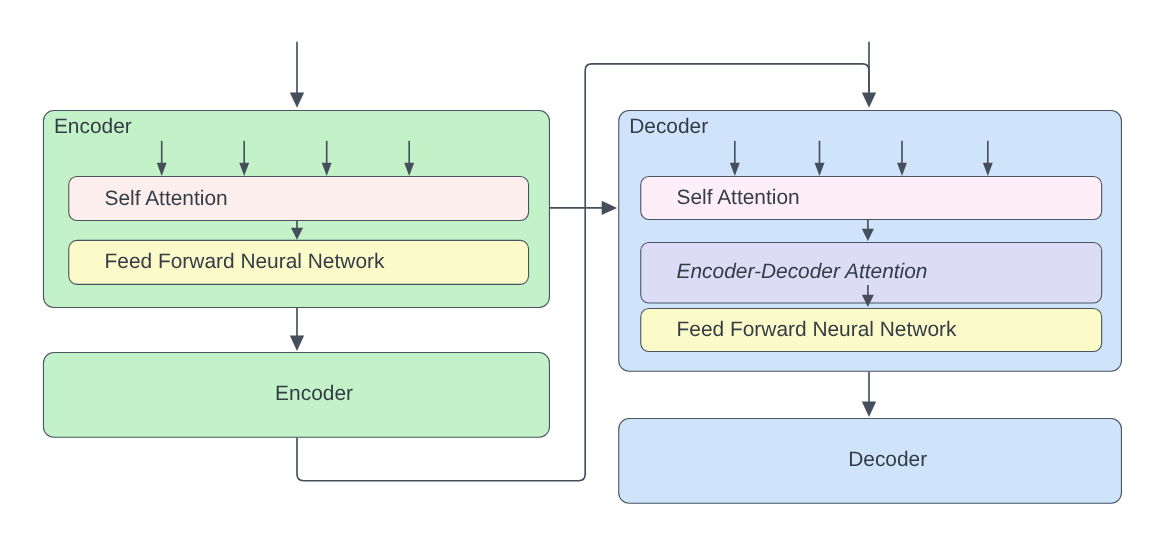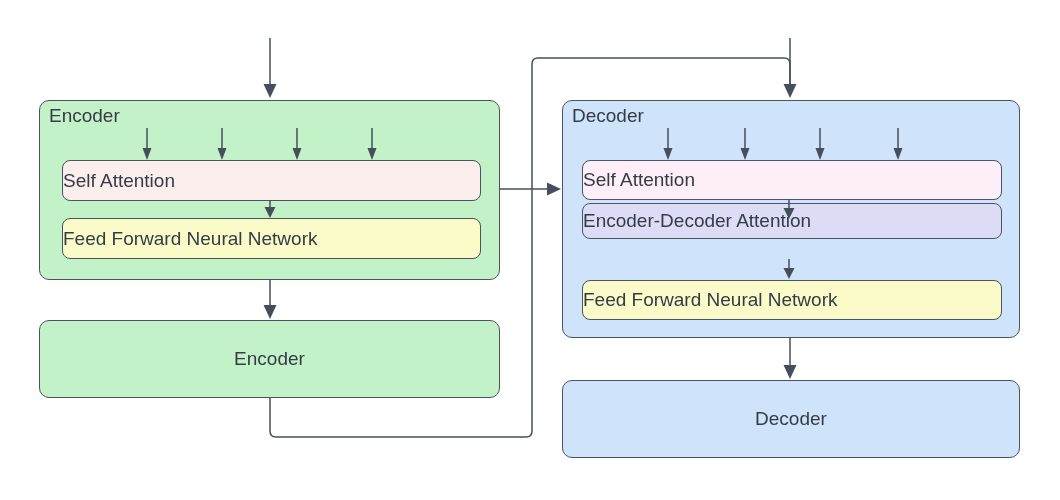--- a/index.html
+++ b/index.html
@@ -13,21 +13,21 @@
     --decoder-self-attention-fill:#fdeef7;
     --enc-dec-attention-fill:#dcdcf7;
     --ffnn-fill:#fbfbc9;
   }
   html,body{margin:0;padding:0;background:var(--background);}
   .canvas{
     position:relative;width:1060px;height:500px;background:var(--background);
     font-family:"Liberation Sans","DejaVu Sans",sans-serif;color:var(--text);
     overflow:hidden;
   }
-  .node{position:absolute;box-sizing:border-box;border:1.5px solid var(--border);}
+  .node{position:absolute;box-sizing:border-box;border:1.5px solid var(--border);padding-left:32px;}
   .group-box{border-radius:10px;}
   .group-label{position:absolute;top:4px;left:9px;font-size:19px;color:var(--text);}
   .inner-box{border-radius:8px;display:flex;align-items:center;justify-content:flex-start;font-size:19px;}
   .block-box{border-radius:10px;display:flex;align-items:center;justify-content:center;font-size:19px;}
   .encoder-fill{background:var(--encoder-fill);}
   .decoder-fill{background:var(--decoder-fill);}
   .sa-enc{background:var(--self-attention-fill);}
   .sa-dec{background:var(--decoder-self-attention-fill);}
   .eda{background:var(--enc-dec-attention-fill);}
   .ffnn{background:var(--ffnn-fill);}
@@ -55,21 +55,21 @@
 
   <div class="node block-box encoder-fill" style="left:39px;top:320px;width:461px;height:78px;">
     <span>Encoder</span>
   </div>
 
   <div class="node group-box decoder-fill" style="left:562px;top:100px;width:458px;height:238px;">
     <div class="group-label">Decoder</div>
     <div class="node inner-box sa-dec" style="left:19px;top:59px;width:420px;height:40px;">
       <span>Self Attention</span>
     </div>
-    <div class="node inner-box eda" style="left:19px;top:102px;width:420px;height:36px;">
+    <div class="node inner-box eda" style="left:19px;top:119px;width:420px;height:56px;font-style:italic;">
       <span>Encoder-Decoder Attention</span>
     </div>
     <div class="node inner-box ffnn" style="left:19px;top:179px;width:420px;height:40px;">
       <span>Feed Forward Neural Network</span>
     </div>
   </div>
 
   <div class="node block-box decoder-fill" style="left:562px;top:380px;width:458px;height:78px;">
     <span>Decoder</span>
   </div>

